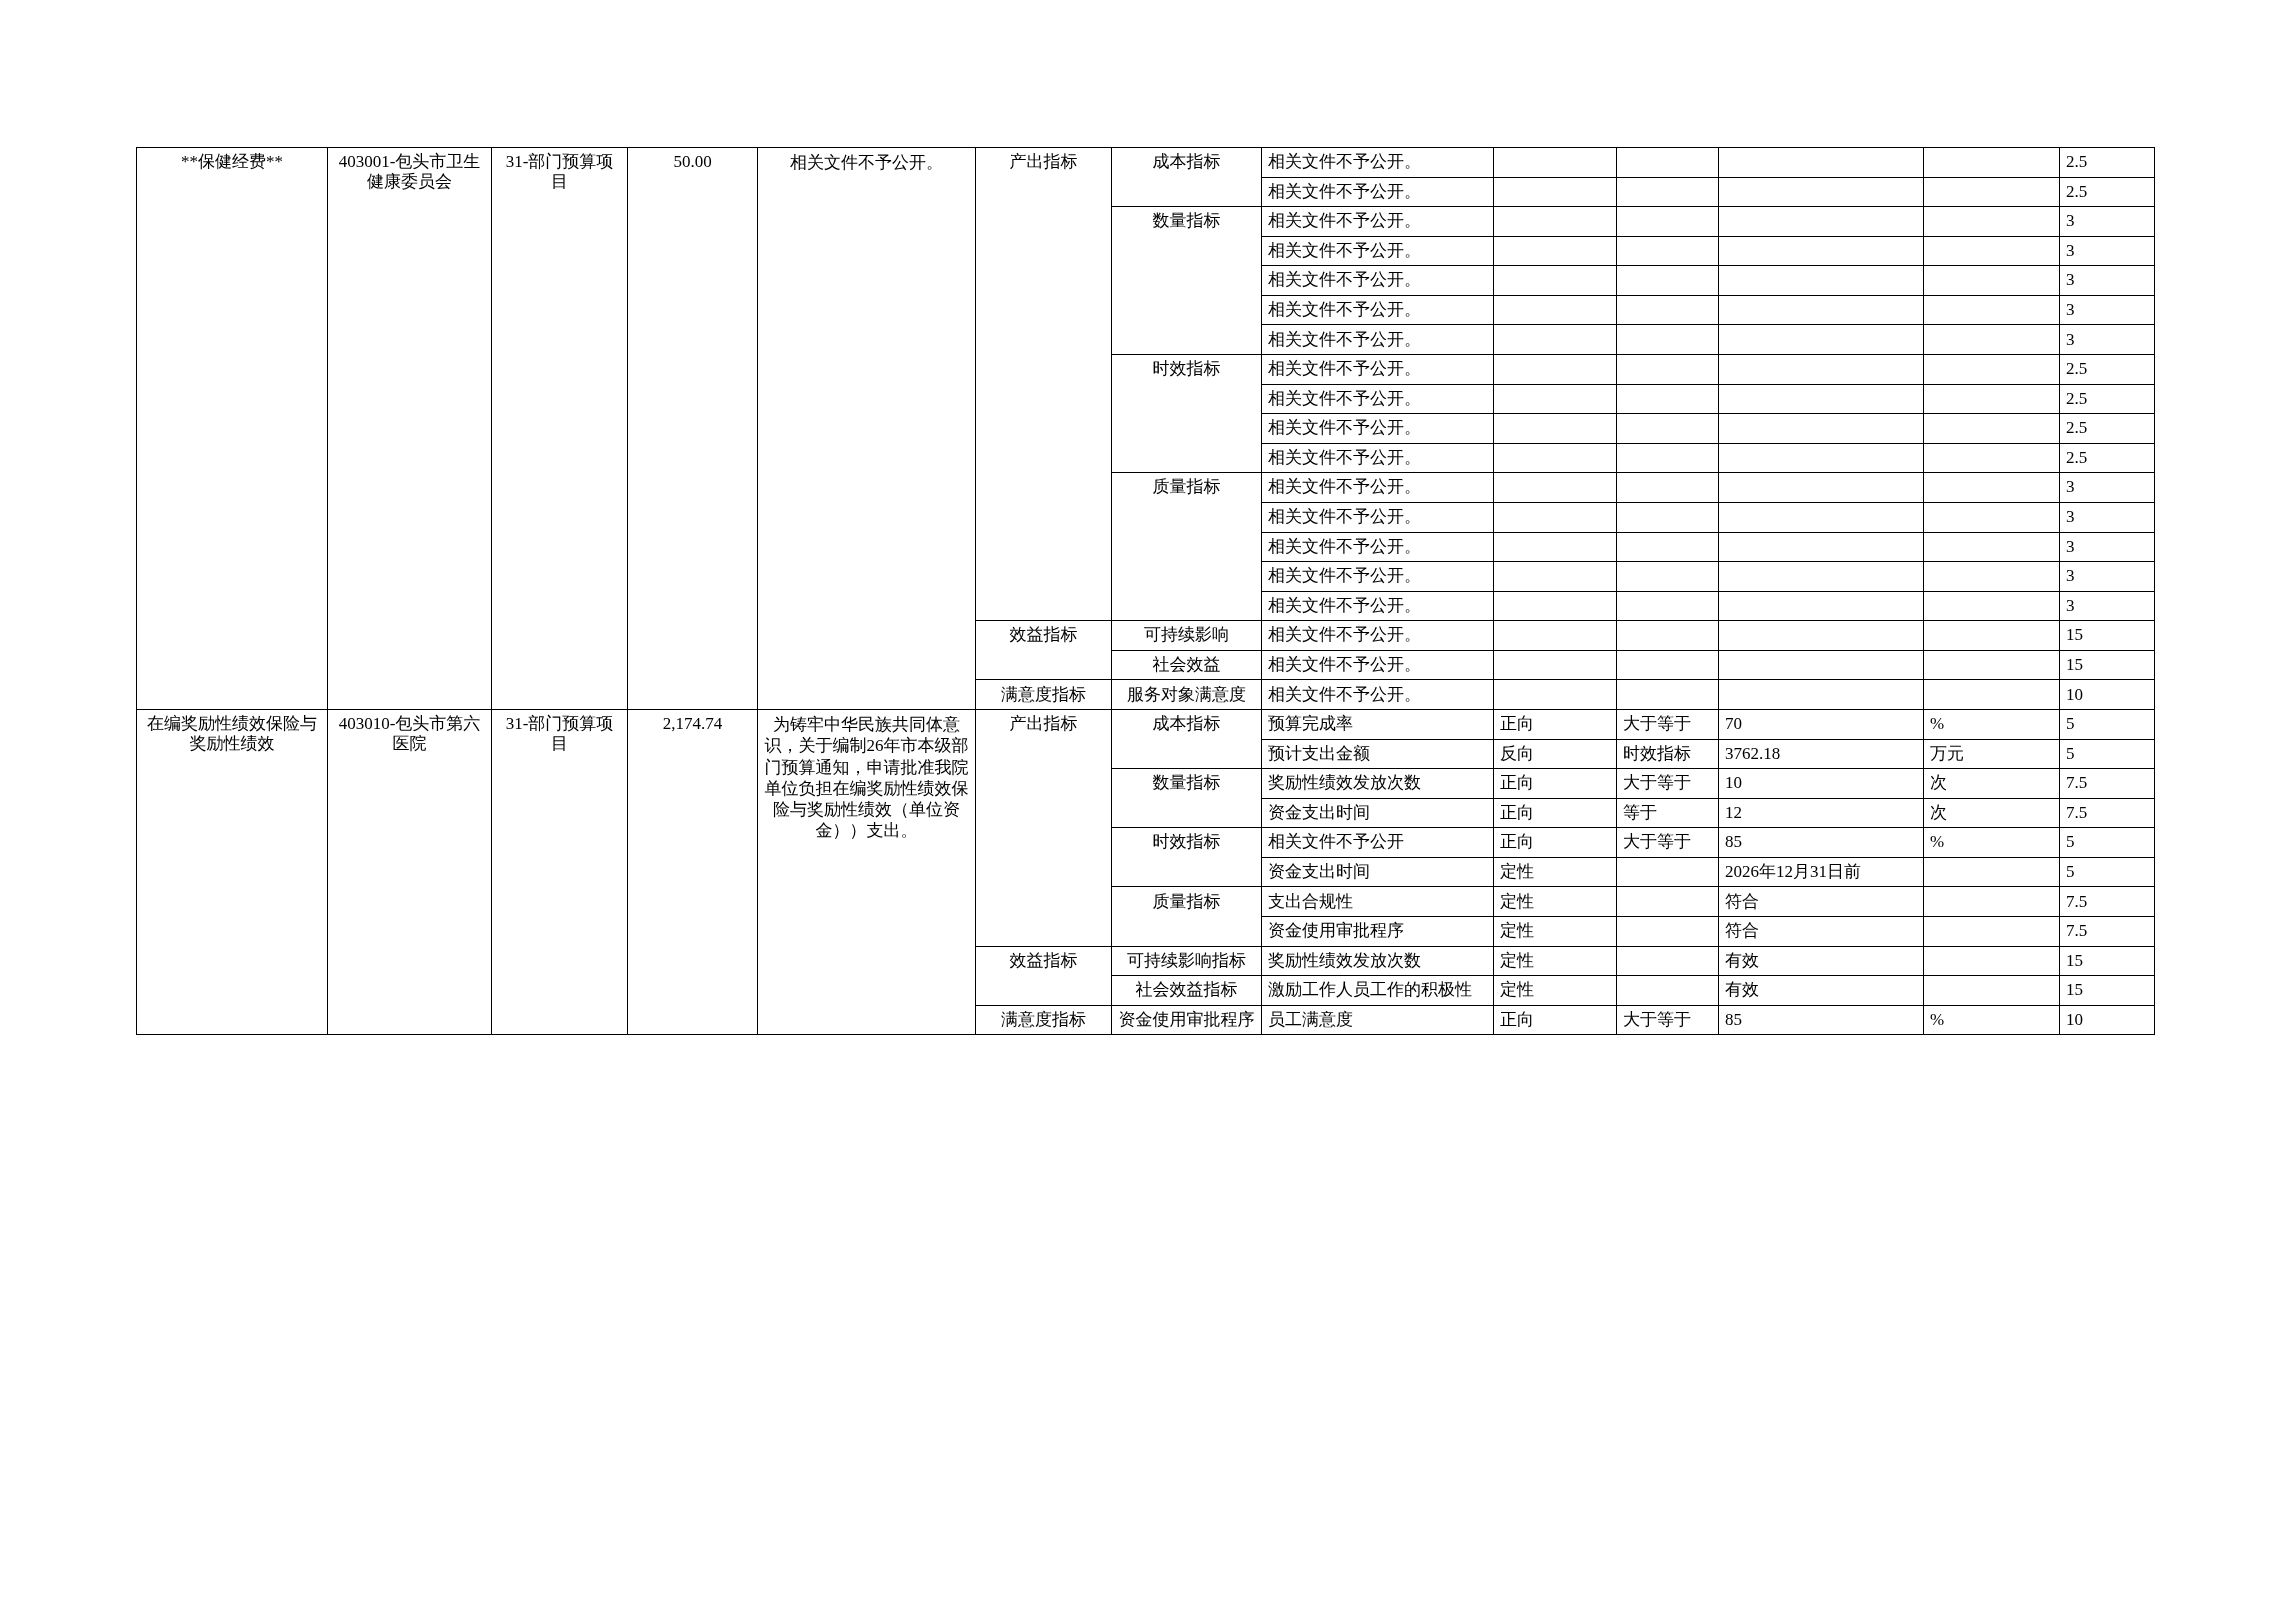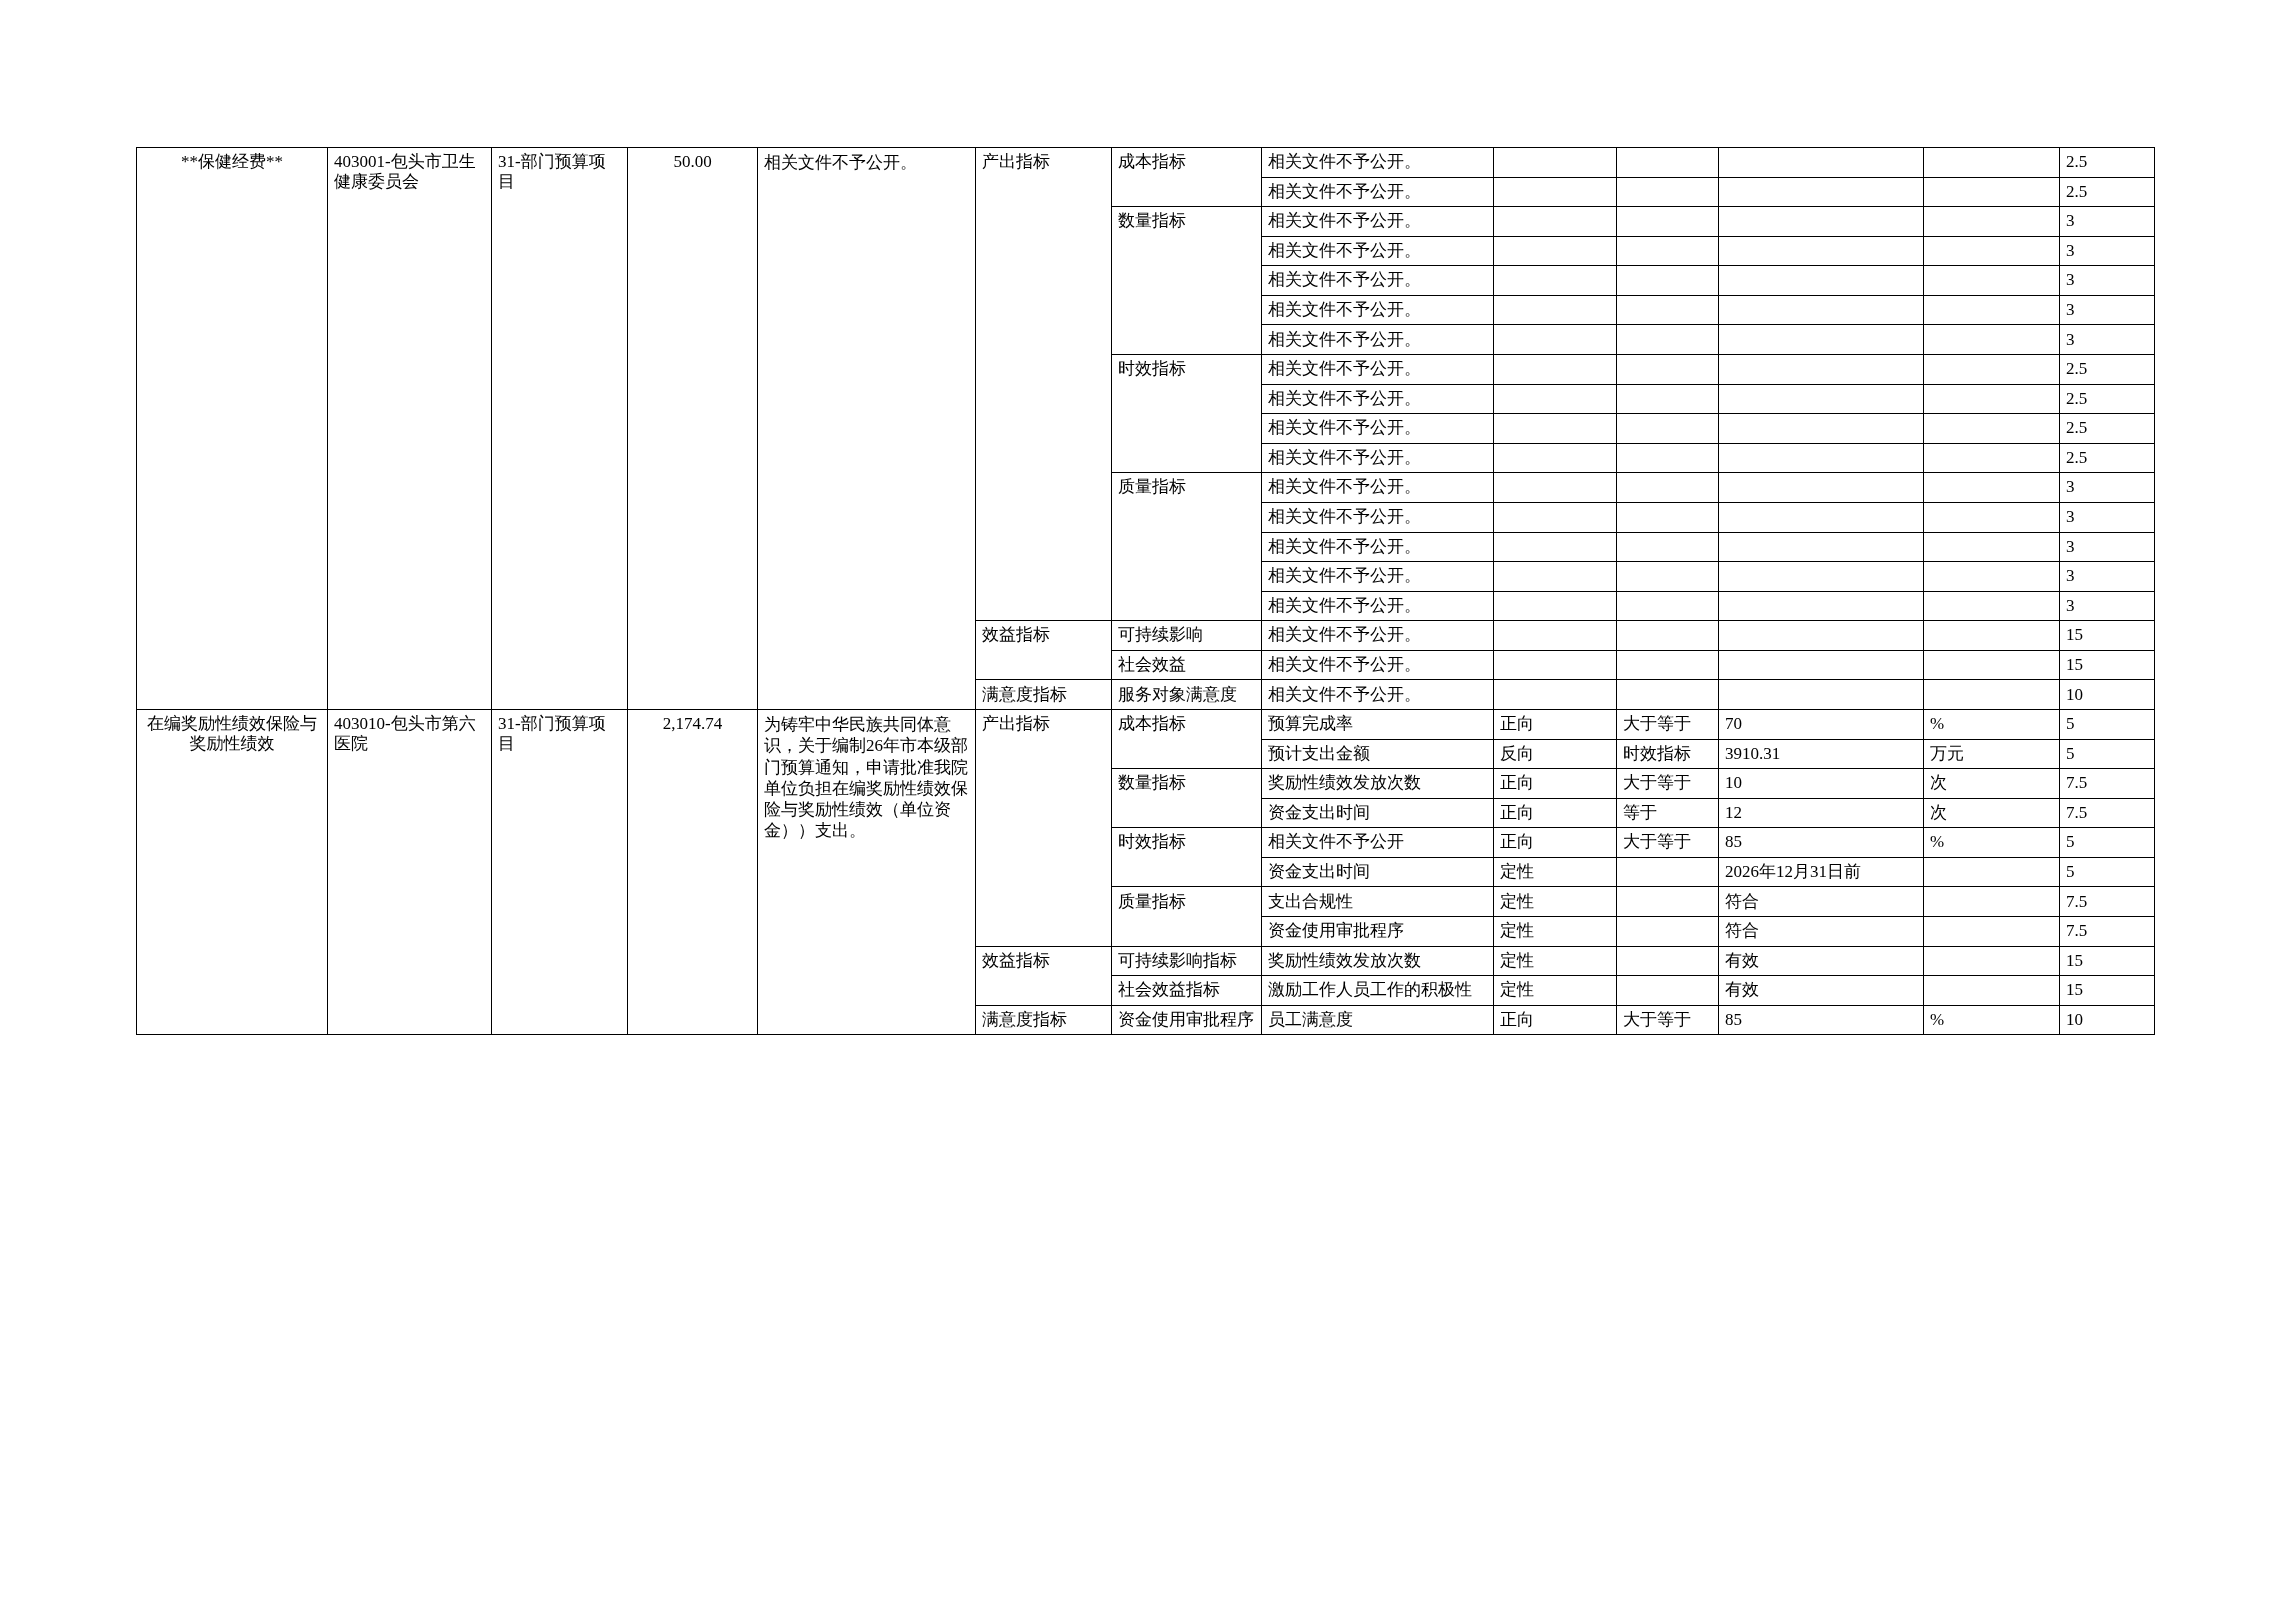--- a/index.html
+++ b/index.html
@@ -30,20 +30,21 @@
   }
   table.budget td {
     border: 1.4px solid #000000;
     padding: 4.1px 6.1px;
     vertical-align: top;
     word-break: break-all;
     overflow: hidden;
   }
   td.cv {           
     vertical-align: middle;
+    text-align: center;
   }
   td.center {
     text-align: center;
   }
 
   
   col.c-proj  { width: 191px; }
   col.c-unit  { width: 164px; }
   col.c-type  { width: 136px; }
   col.c-amt   { width: 130px; }
@@ -261,21 +262,21 @@
           <td>正向</td>
           <td>大于等于</td>
           <td>70</td>
           <td>%</td>
           <td>5</td>
         </tr>
         <tr>
           <td>预计支出金额</td>
           <td>反向</td>
           <td>时效指标</td>
-          <td>3910.31</td>
+          <td>3762.18</td>
           <td>万元</td>
           <td>5</td>
         </tr>
         <tr>
           <td class="cv" rowspan="2">数量指标</td>
           <td>奖励性绩效发放次数</td>
           <td>正向</td>
           <td>大于等于</td>
           <td>10</td>
           <td>次</td>

